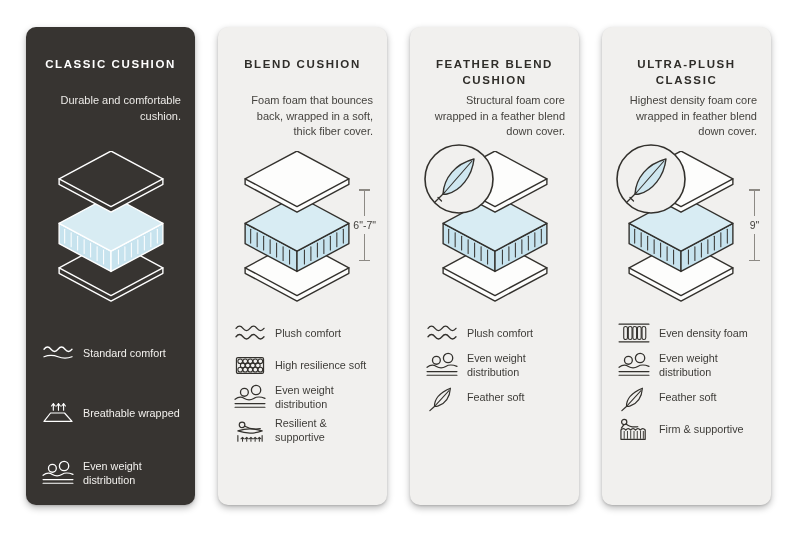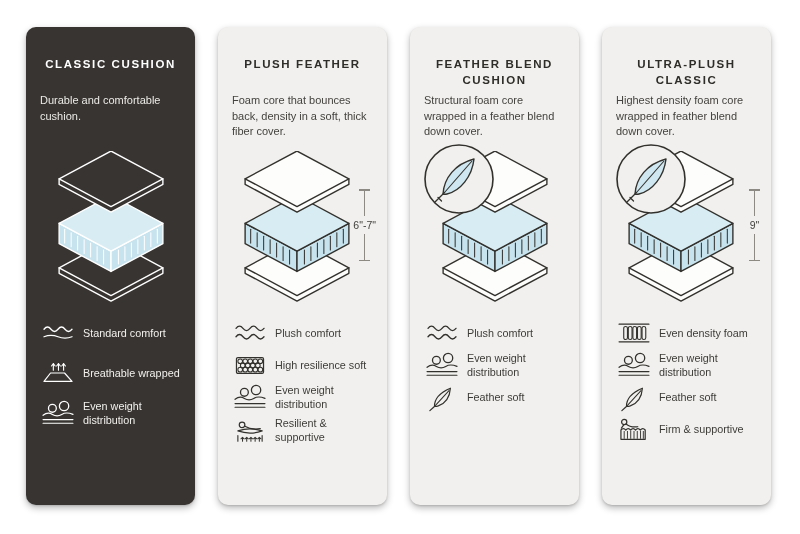--- a/index.html
+++ b/index.html
@@ -5,33 +5,33 @@
   html,body{margin:0;padding:0;background:#ffffff;}
   body{width:800px;height:534px;font-family:"Liberation Sans",sans-serif;-webkit-font-smoothing:antialiased;}
   .stage{width:800px;height:534px;box-sizing:border-box;display:flex;gap:23px;padding:27px 0 0 26px;align-items:flex-start;}
   .card{flex:0 0 169px;width:169px;height:478px;box-sizing:border-box;padding:0 14px;border-radius:10px;
         box-shadow:0 3px 7px rgba(0,0,0,.28),0 1px 2px rgba(0,0,0,.12);}
   .card.dark{--bg:#373431;--slab:#373431;background:var(--bg);color:#ffffff;}
   .card.light{--bg:#f1f0ee;--slab:#fdfdfc;background:var(--bg);color:#33312d;}
   .title{margin:30px 0 0;font-size:11.5px;font-weight:bold;letter-spacing:1.6px;text-align:center;line-height:1.35;min-height:31px;}
   .dark .title{color:#ffffff}
   .light .title{color:#2f2d29}
-  .desc{margin:5px 0 0;font-size:11px;line-height:1.42;text-align:left;min-height:48px;}
+  .desc{margin:5px 0 0;font-size:11px;line-height:1.42;text-align:right;min-height:48px;}
   .dark .desc{color:#eceae7}
   .light .desc{color:#45433f}
   .diagram{position:relative;height:152px;margin-top:10px;display:flex;justify-content:center;}
   .diagram.has-dim .cushion-svg{margin-right:12px;}
   .cushion-svg{display:block;}
   .badge{position:absolute;left:-2px;top:-9px;}
   .dim{position:absolute;right:-3px;top:38px;height:72px;display:flex;flex-direction:column;align-items:center;}
   .dim .cap{width:11px;height:1.5px;background:#8d8a84;flex:0 0 auto;}
   .dim .line{width:1.4px;flex:1;background:#8d8a84;}
   .dim-label{font-size:10.5px;color:#44423e;margin:3px 0;white-space:nowrap;}
   .features{list-style:none;margin:16px 0 0;padding:0;display:flex;flex-direction:column;gap:4px;}
-  .card.dark .features{gap:12px;margin-top:16px;}
+  .card.dark .features{gap:32px;margin-top:36px;}
   .feature{display:flex;align-items:center;}
   .f-icon{flex:0 0 36px;display:flex;justify-content:center;align-items:center;}
   .f-label{margin-left:7px;font-size:10.8px;line-height:1.32;}
   .dark .f-label{color:#f2f0ed}
   .light .f-label{color:#3e3c38}
 </style>
 </head>
 <body>
 
 <div class="stage">
@@ -95,22 +95,22 @@
                 <path fill="none" stroke="currentColor" stroke-linecap="round" stroke-linejoin="round" stroke-width="1.3" d="M2 17.5 q5 -4 10 -1 t10 0 t12 0"></path>
                 <path fill="none" stroke="currentColor" stroke-linecap="round" stroke-linejoin="round" stroke-width="1.3" d="M2 22 L34 22"></path>
                 <path fill="none" stroke="currentColor" stroke-linecap="round" stroke-linejoin="round" stroke-width="1.3" d="M2 26 L34 26"></path>
               </svg>
             </span>
             <span class="f-label">Even weight distribution</span>
           </li>
         </ul>
       </section>
       <section class="card light">
-        <h2 class="title">PLUSH FEATHER</h2>
-        <p class="desc">Foam core that bounces back, density in a soft, thick fiber cover.</p>
+        <h2 class="title">BLEND CUSHION</h2>
+        <p class="desc">Foam foam that bounces back, wrapped in a soft, thick fiber cover.</p>
         <div class="diagram has-dim">
           <svg class="cushion-svg" width="126" height="152" viewBox="0 0 136 164">
             <g stroke="currentColor" stroke-width="1.5" stroke-linejoin="round" stroke-linecap="round">
               <path d="M68 96 L124 126 L124 132 L68 162 L12 132 L12 126 Z" style="fill:var(--slab)"></path>
               <path fill="none" d="M12 126 L68 156 L124 126"></path>
               <path d="M12 78 L68 108 L68 130 L12 100 Z" fill="#c7e3ee"></path>
               <path d="M68 108 L124 78 L124 100 L68 130 Z" fill="#c7e3ee"></path>
               <path d="M68 48 L124 78 L68 108 L12 78 Z" fill="#d8ecf3"></path>
               <g fill="none" stroke-width="1.1">
                 <path d="M18 84.4 L18 99.4"></path>

